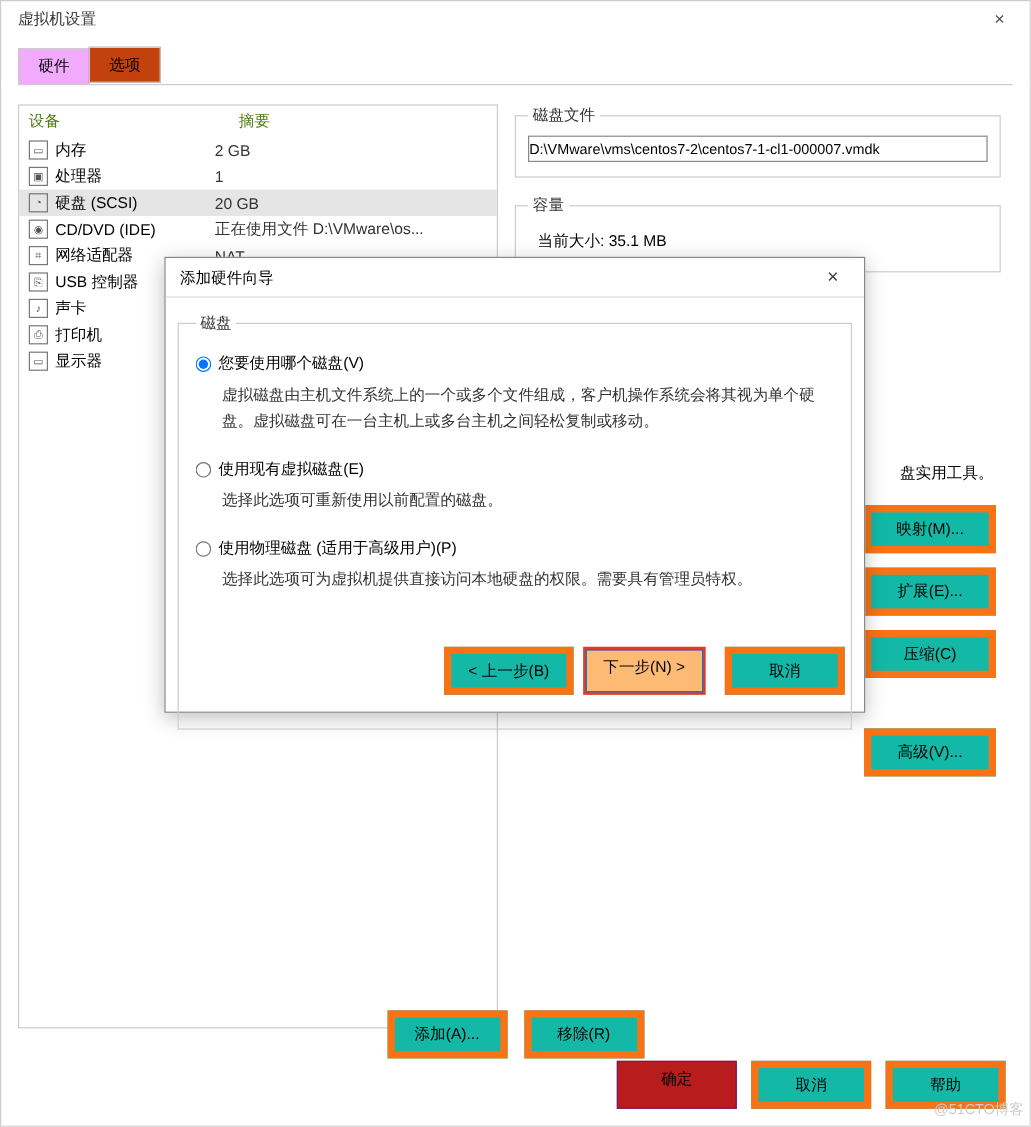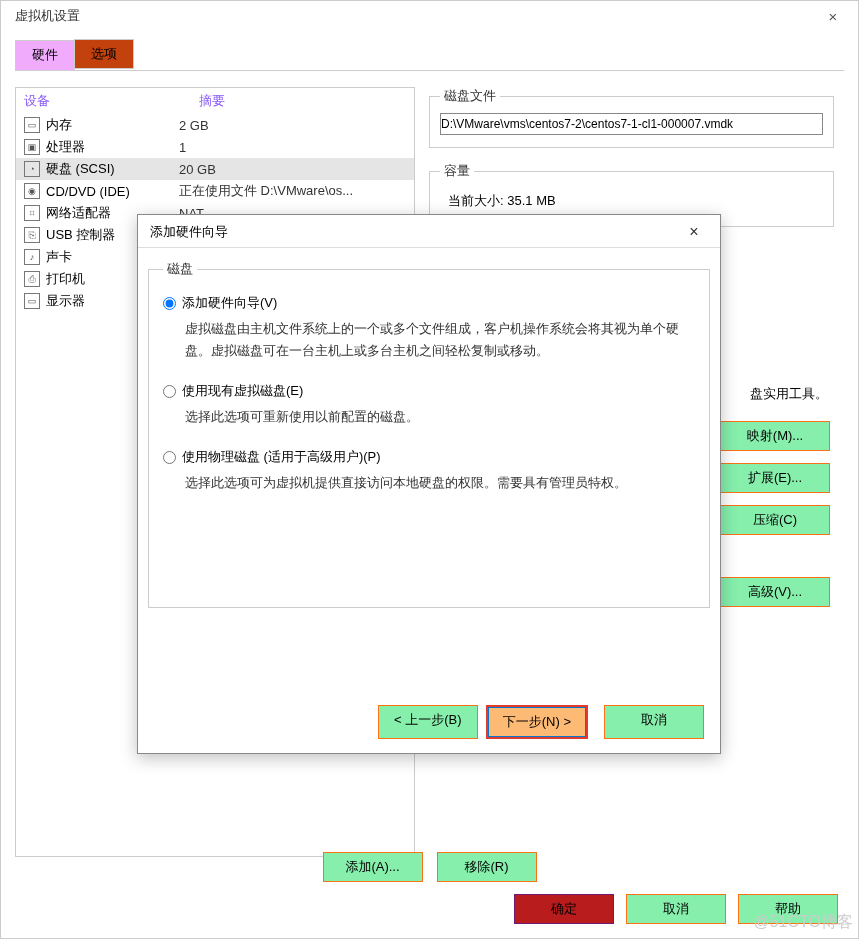--- a/index.html
+++ b/index.html
@@ -11,61 +11,61 @@
 .titlebar .title { color: #333; }
 .titlebar .close { width: 30px; text-align: center; color: #555; font-size: 15px; }
 
 .tabs { display: flex; padding: 10px 14px 0 14px; border-bottom: 1px solid #fff; }
 .tab { padding: 5px 16px; border: 1px solid #ccc; border-bottom: none; background: #f0abfc; margin-right: -1px; position: relative; top: 1px; }
 .tab.inactive { background: #c2410c; border-bottom: 1px solid #ccc; top: 0; }
 .tabline { border-bottom: 1px solid #ccc; margin: 0 14px; }
 
 .content { display: flex; padding: 16px 14px 0 14px; gap: 14px; }
 .left-panel { width: 400px; border: 1px solid #ccc; background: #fff; height: 770px; display: flex; flex-direction: column; }
-.hdr-row { display: flex; padding: 4px 8px; color: #8b5cf6; }
+.hdr-row { display: flex; padding: 4px 8px; color: #4d7c0f; }
 .hdr-row .c1 { width: 175px; }
 .dev-list { flex: 1; }
 .dev-row { display: flex; align-items: center; padding: 2px 8px; }
 .dev-row.selected { background: #e5e5e5; }
 .dev-row .icon { width: 16px; height: 16px; margin-right: 6px; border: 1px solid #777; display: inline-flex; align-items: center; justify-content: center; font-size: 9px; color: #555; }
 .dev-row .c1 { width: 155px; display: flex; align-items: center; }
 .dev-row .c2 { color: #333; }
 
 .right-panel { flex: 1; padding-right: 10px; }
 fieldset { border: 1px solid #ccc; margin: 0 0 14px 0; padding: 8px 10px 12px 10px; }
 legend { padding: 0 4px; color: #333; }
 .path-box { border: 1px solid #888; padding: 3px 0; width: 100%; white-space: nowrap; overflow: hidden; font-size: 12px; }
 .cap-line { padding: 4px 8px; }
 .util-btns { display: flex; flex-direction: column; align-items: flex-end; gap: 12px; padding-right: 4px; }
-.btn { min-width: 100px; padding: 5px 14px; background: #86efac; border: 1px solid #f97316; text-align: center; }
+.btn { min-width: 100px; padding: 5px 14px; background: #14b8a6; border: 6px solid #f97316; text-align: center; }
 .btn.wide { min-width: 110px; }
 .util-note { padding: 4px 6px 18px 6px; text-align: right; }
 
 .bottom-btns { position: absolute; left: 0; right: 0; bottom: 56px; display: flex; justify-content: center; gap: 14px; }
 
 .main-footer { position: absolute; right: 20px; bottom: 14px; display: flex; gap: 12px; }
 .btn.primary { border: 1px solid #701a75; background: #b91c1c; }
 
 
-.wizard { position: absolute; left: 137px; top: 214px; width: 584px; height: 540px; background: #fff; border: 1px solid #888; box-shadow: 0 4px 16px rgba(0,0,0,0.25); }
+.wizard { position: absolute; left: 137px; top: 214px; width: 584px; height: 380px; background: #fff; border: 1px solid #888; box-shadow: 0 4px 16px rgba(0,0,0,0.25); }
 .wizard .w-titlebar { display: flex; justify-content: space-between; align-items: center; padding: 8px 12px 6px 12px; }
 .wizard .w-close { font-size: 16px; color: #333; width: 28px; text-align: center; }
 .w-head { padding: 6px 26px 18px 26px; }
 .w-head .h1 { font-weight: bold; padding-bottom: 6px; }
 .w-head .h2 { padding-left: 20px; color: #333; }
 .w-body { border-top: 1px solid #ddd; padding: 12px 10px; }
 .w-body fieldset { border: 1px solid #ccc; padding: 16px 14px 60px 14px; height: 348px; }
 .opt { margin-bottom: 20px; }
 .opt label { display: flex; align-items: center; gap: 6px; }
 .opt .desc { padding: 6px 0 0 22px; color: #333; line-height: 1.7; }
 .w-footer { position: absolute; right: 16px; bottom: 14px; display: flex; gap: 8px; }
 .w-footer .btn { min-width: 100px; }
 .btn.highlighted { border: 3px solid #e23b2e; outline: 1px solid #0078d4; outline-offset: -3px; background: #fdba74; }
 
-.watermark { position: absolute; right: 6px; bottom: 6px; color: #ccc; font-size: 16px; }
+.watermark { position: absolute; right: 6px; bottom: 6px; color: #ccc; font-size: 12px; }
 input[type=radio] { margin: 0; }
 </style>
 </head>
 <body>
 
 <div class="win">
   <div class="titlebar">
     <span class="title">虚拟机设置</span>
     <span class="close">×</span>
   </div>
@@ -186,21 +186,21 @@
   <div class="w-titlebar">
     <span>添加硬件向导</span>
     <span class="w-close">×</span>
   </div>
   <div class="w-body">
     <fieldset>
       <legend>磁盘</legend>
       <div class="opt">
         <label>
             <input type="radio" name="d" checked="" style="">
-            <span>添加硬件向导(V)</span>
+            <span>您要使用哪个磁盘(V)</span>
           </label>
         <div class="desc">虚拟磁盘由主机文件系统上的一个或多个文件组成，客户机操作系统会将其视为单个硬盘。虚拟磁盘可在一台主机上或多台主机之间轻松复制或移动。</div>
       </div>
       <div class="opt">
         <label>
             <input type="radio" name="d" style="">
             <span>使用现有虚拟磁盘(E)</span>
           </label>
         <div class="desc">选择此选项可重新使用以前配置的磁盘。</div>
       </div>

